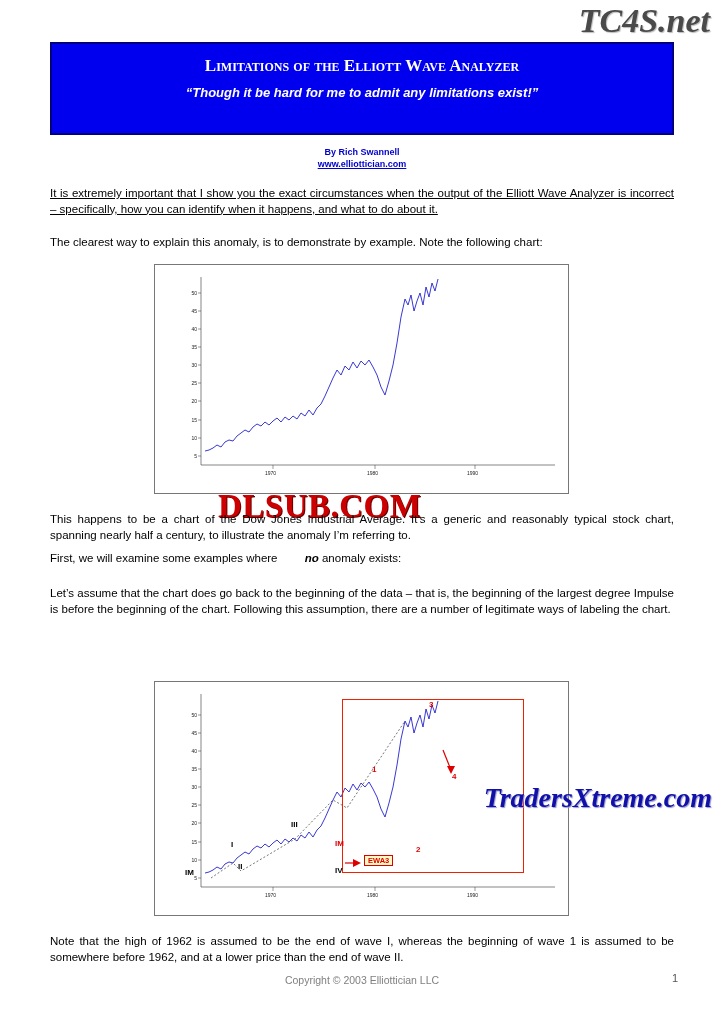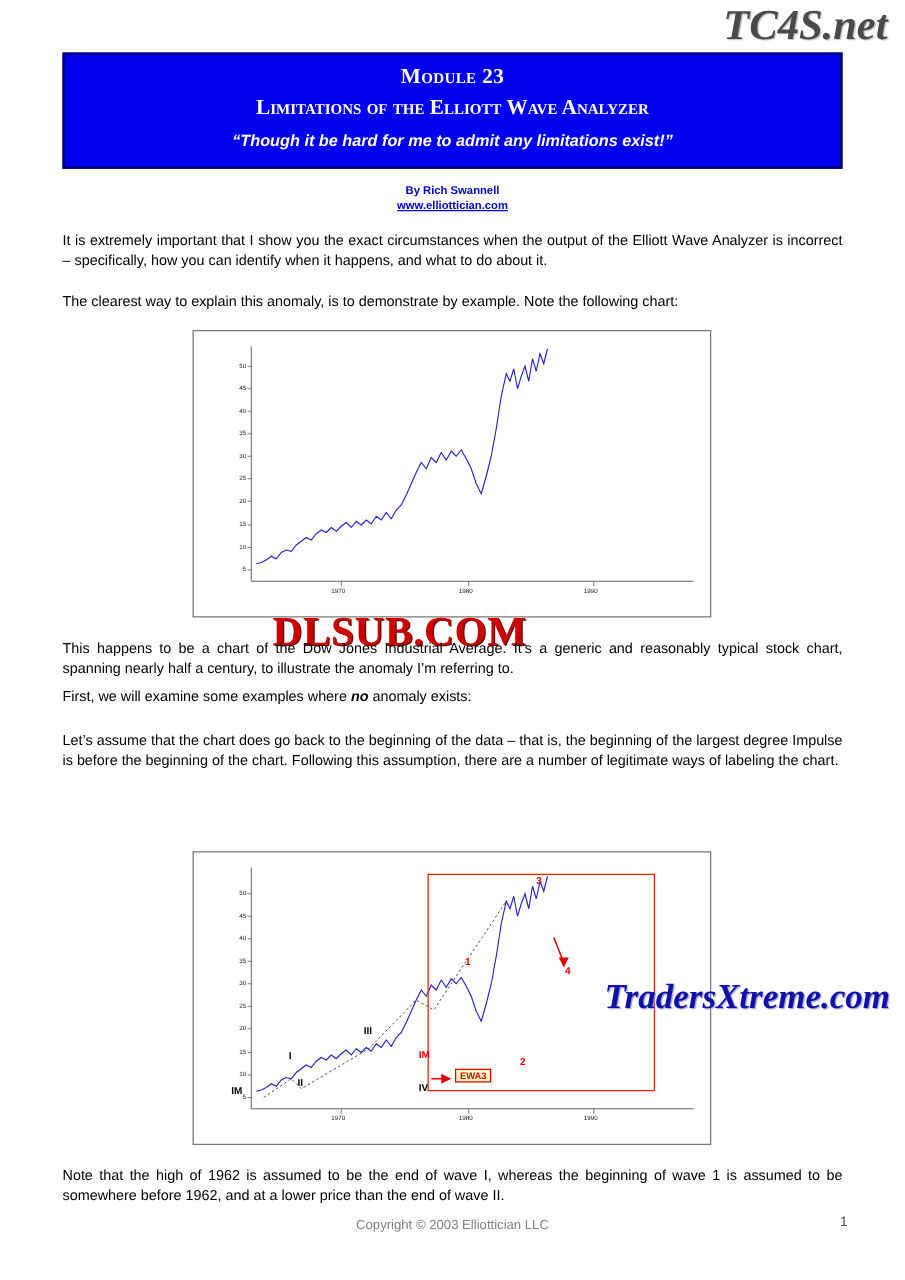--- a/index.html
+++ b/index.html
@@ -117,28 +117,28 @@
   
   .para {
     position: absolute;
     left: 50px;
     width: 624px;
     font-size: 11.5px;
     line-height: 15.5px;
     text-align: justify;
     color: #000000;
   }
-  .p1 { top: 186px; }
+  .p1 { top: 186px; text-decoration: underline; }
   .p2 { top: 235px; }
   .p3 { top: 512px; }
   .p4 { top: 551px; }
   .p5 { top: 586px; }
   .p6 { top: 650px; }
   .p7 { top: 934px; }
-  .para .ital-b { font-style: italic; font-weight: bold; }
+  .para .ital-b { font-style: italic; font-weight: bold; margin-left: 24px; }
 
   
   .chart-box {
     position: absolute;
     background: #ffffff;
     border: 1px solid #777777;
     box-sizing: border-box;
   }
   .chart1 { top: 264px; left: 154px; width: 415px; height: 230px; }
   .chart2 { top: 681px; left: 154px; width: 415px; height: 235px; }
@@ -203,21 +203,20 @@
   }
 </style>
 </head>
 <body>
 
 <div class="page">
 
   <div class="wm-top">TC4S.net</div>
 
   <div class="banner">
-    <div class="line1">Module 23</div>
     <div class="line2">Limitations of the Elliott Wave Analyzer</div>
     <div class="line3">“Though it be hard for me to admit any limitations exist!”</div>
   </div>
 
   <div class="byline">
     <span class="author">By Rich Swannell</span>
     <a class="site" href="#">www.elliottician.com</a>
   </div>
 
   <div class="para p1">It is extremely important that I show you the exact circumstances when the output of the Elliott Wave Analyzer is incorrect – specifically, how you can identify when it happens, and what to do about it.</div>

